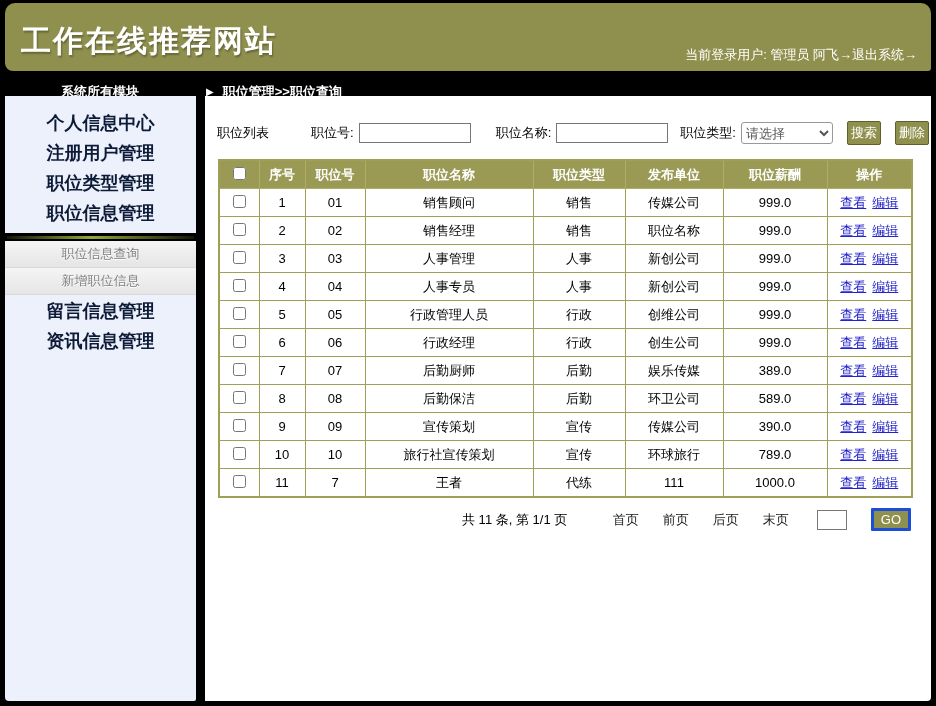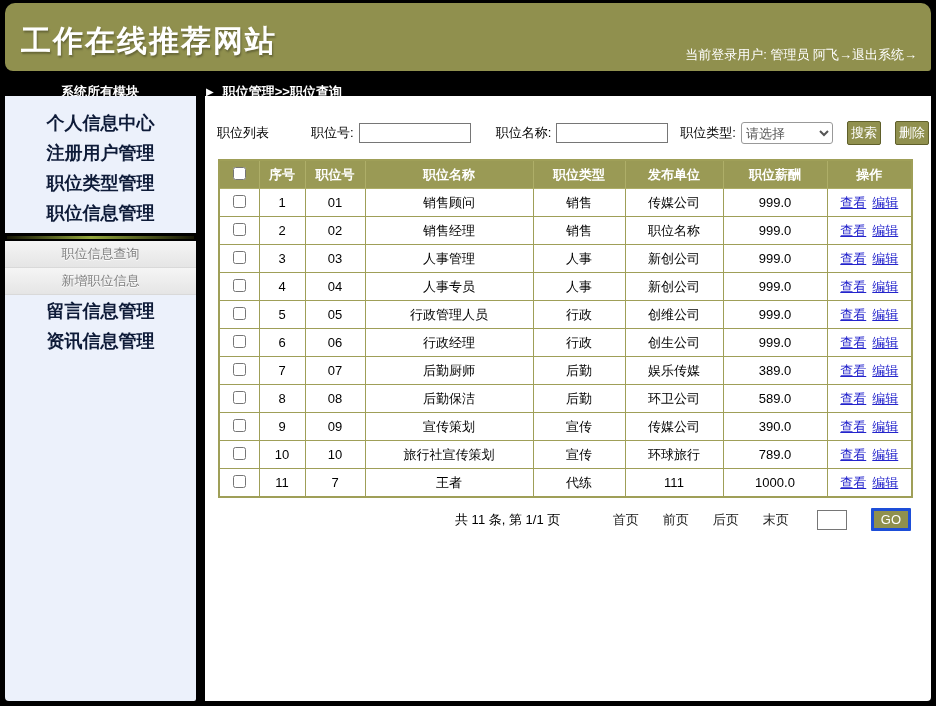--- a/index.html
+++ b/index.html
@@ -36,21 +36,21 @@
   .btn{margin-left:14px;background:#90904e;color:#fff;border:1px solid #5f5f2a;font-size:13px;font-family:inherit;padding:2px 3px;border-radius:2px;cursor:pointer;}
   .btn-delete{margin-left:14px;}
   
   table.jobs{margin:14px 0 0 13px;width:693px;border-collapse:collapse;border:2px solid #9f9f58;table-layout:fixed;}
   table.jobs th{background:#9a9a55;color:#fff;font-size:13px;font-weight:bold;height:25px;border:1px solid #aeae68;text-align:center;}
   table.jobs td{border:1px solid #9f9f58;height:25px;text-align:center;font-size:13px;color:#000;background:#fff;overflow:hidden;white-space:nowrap;}
   table.jobs a{color:#2424cc;text-decoration:underline;margin:0 3px;cursor:pointer;}
   input[type="checkbox"]{width:13px;height:13px;margin:0;cursor:pointer;}
   
   .pager-row{position:relative;width:693px;margin:10px 0 0 13px;height:22px;font-size:13px;color:#000;}
-  .pager-summary{position:absolute;left:237px;top:3px;}
+  .pager-summary{position:absolute;left:244px;top:3px;}
   .pager-right{position:absolute;right:0;top:0;display:flex;align-items:center;gap:24px;}
   .pager-link{color:#1a1a1a;text-decoration:none;cursor:pointer;}
   .page-input{width:24px;height:16px;border:1px solid #767676;font-size:13px;margin-left:4px;}
   .go-btn{background:#90904e;color:#fff;border:3px solid #1d4ed8;font-size:13px;font-family:inherit;padding:1px 7px;cursor:pointer;border-radius:1px;}
 </style>
 </head>
 <body>
 
 <div class="banner">
   <div class="banner-title">工作在线推荐网站</div>

